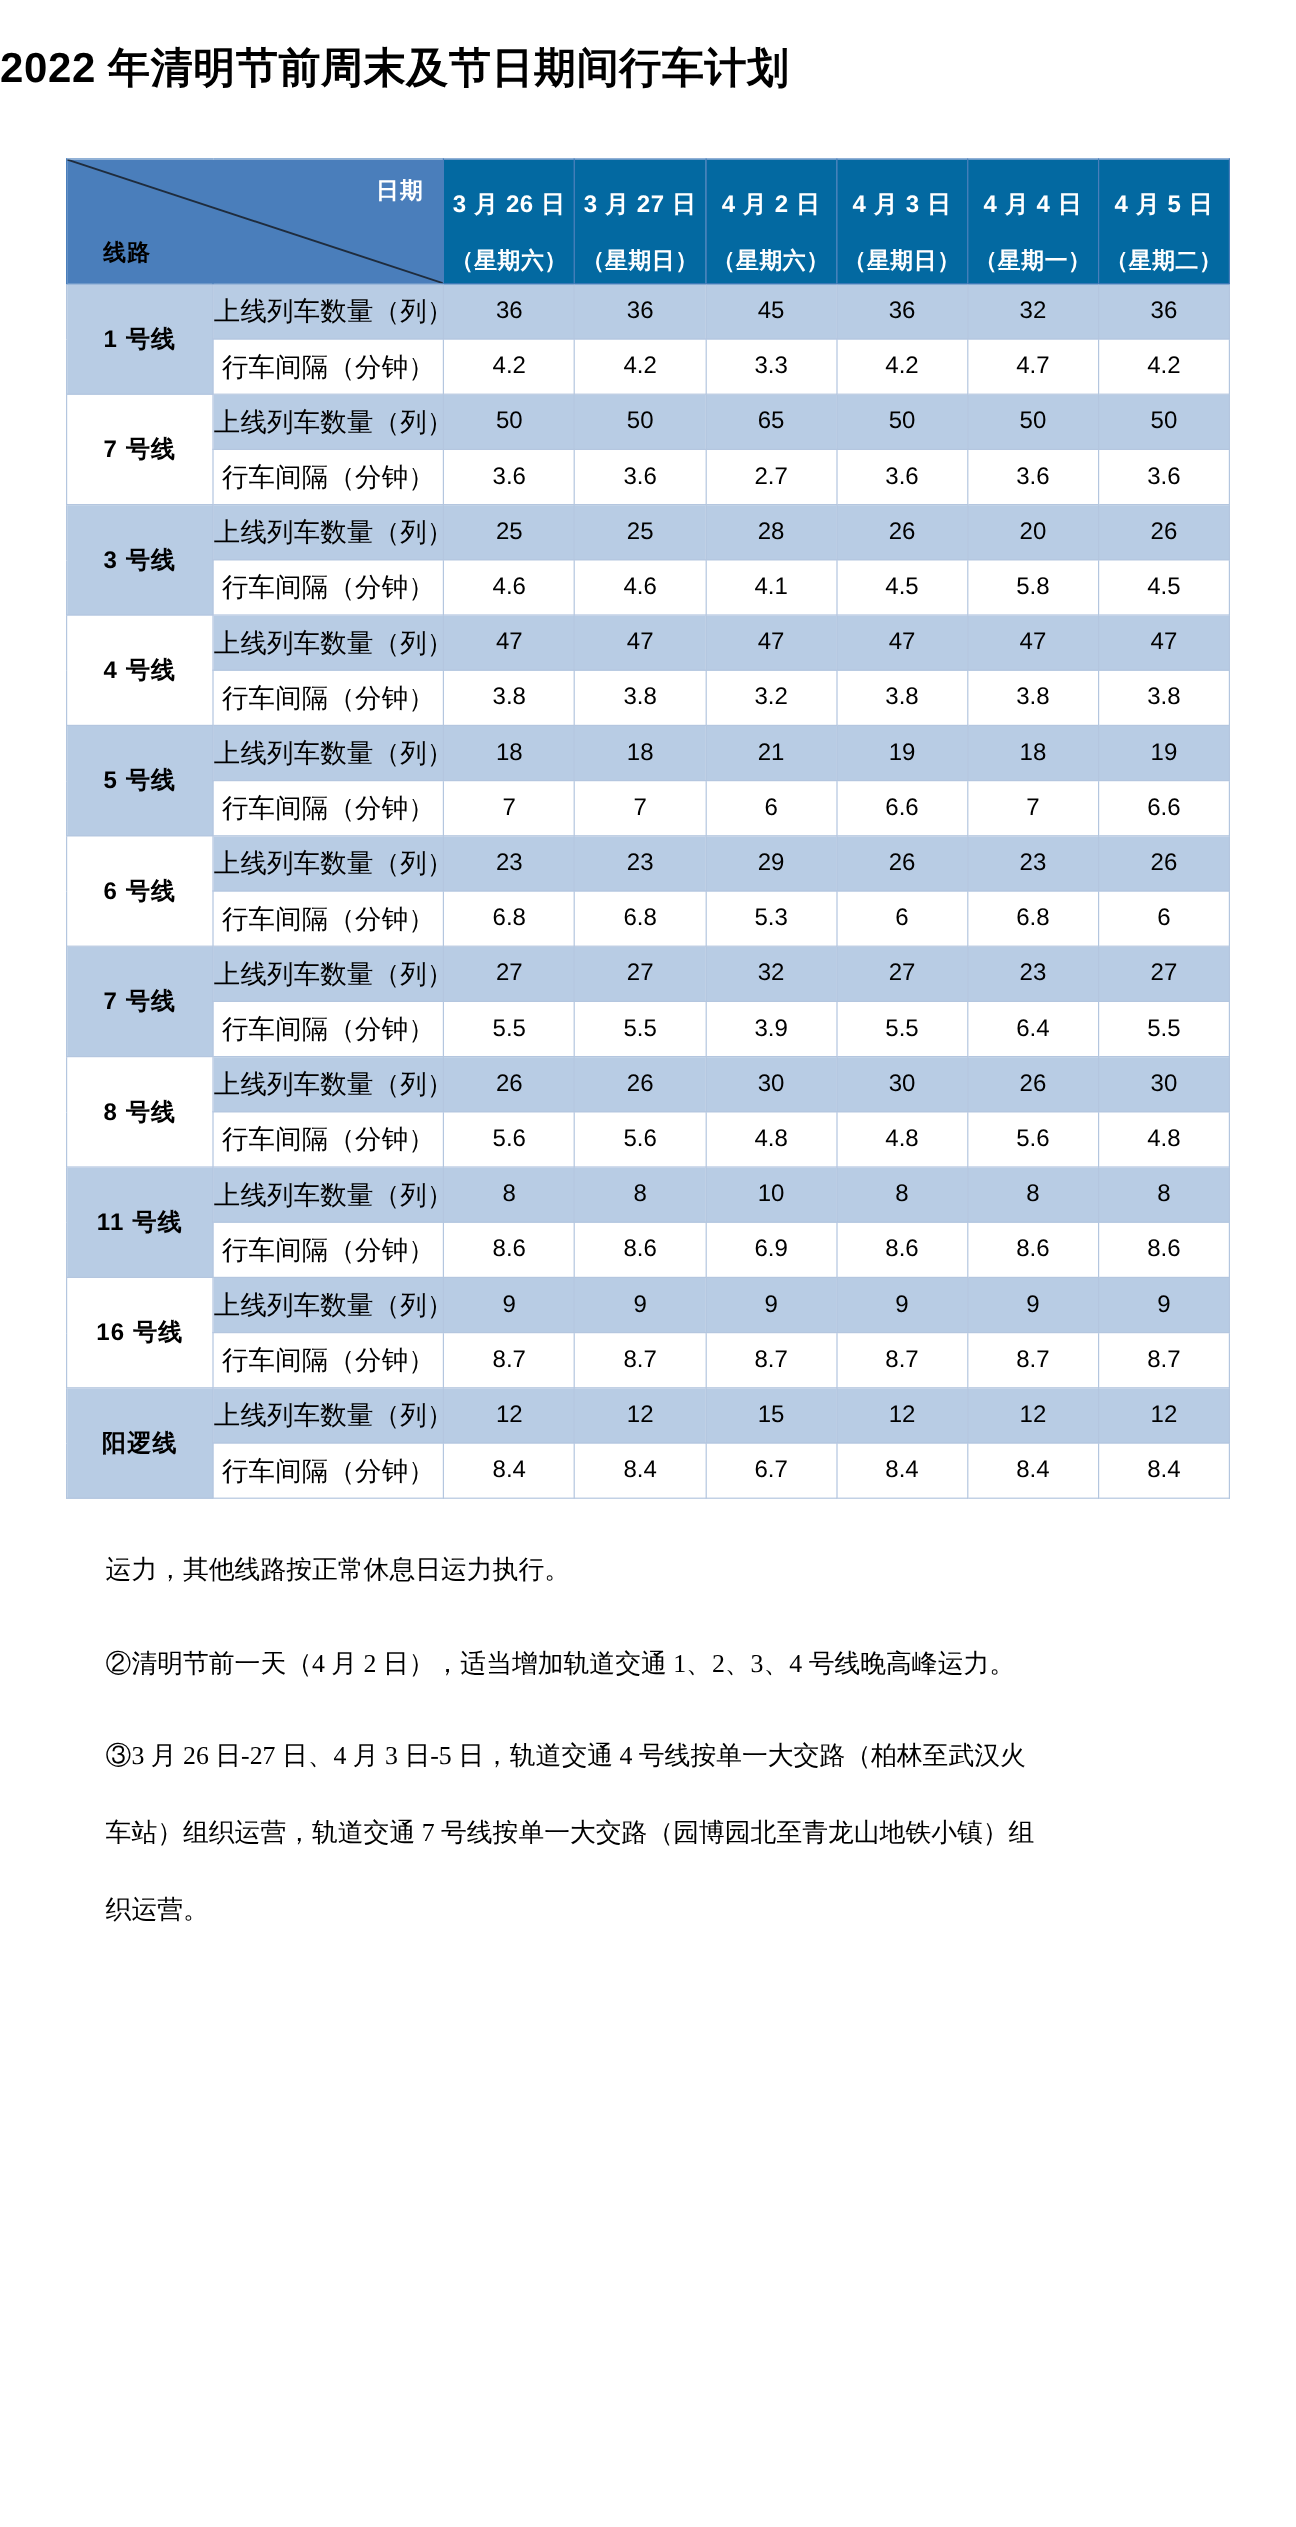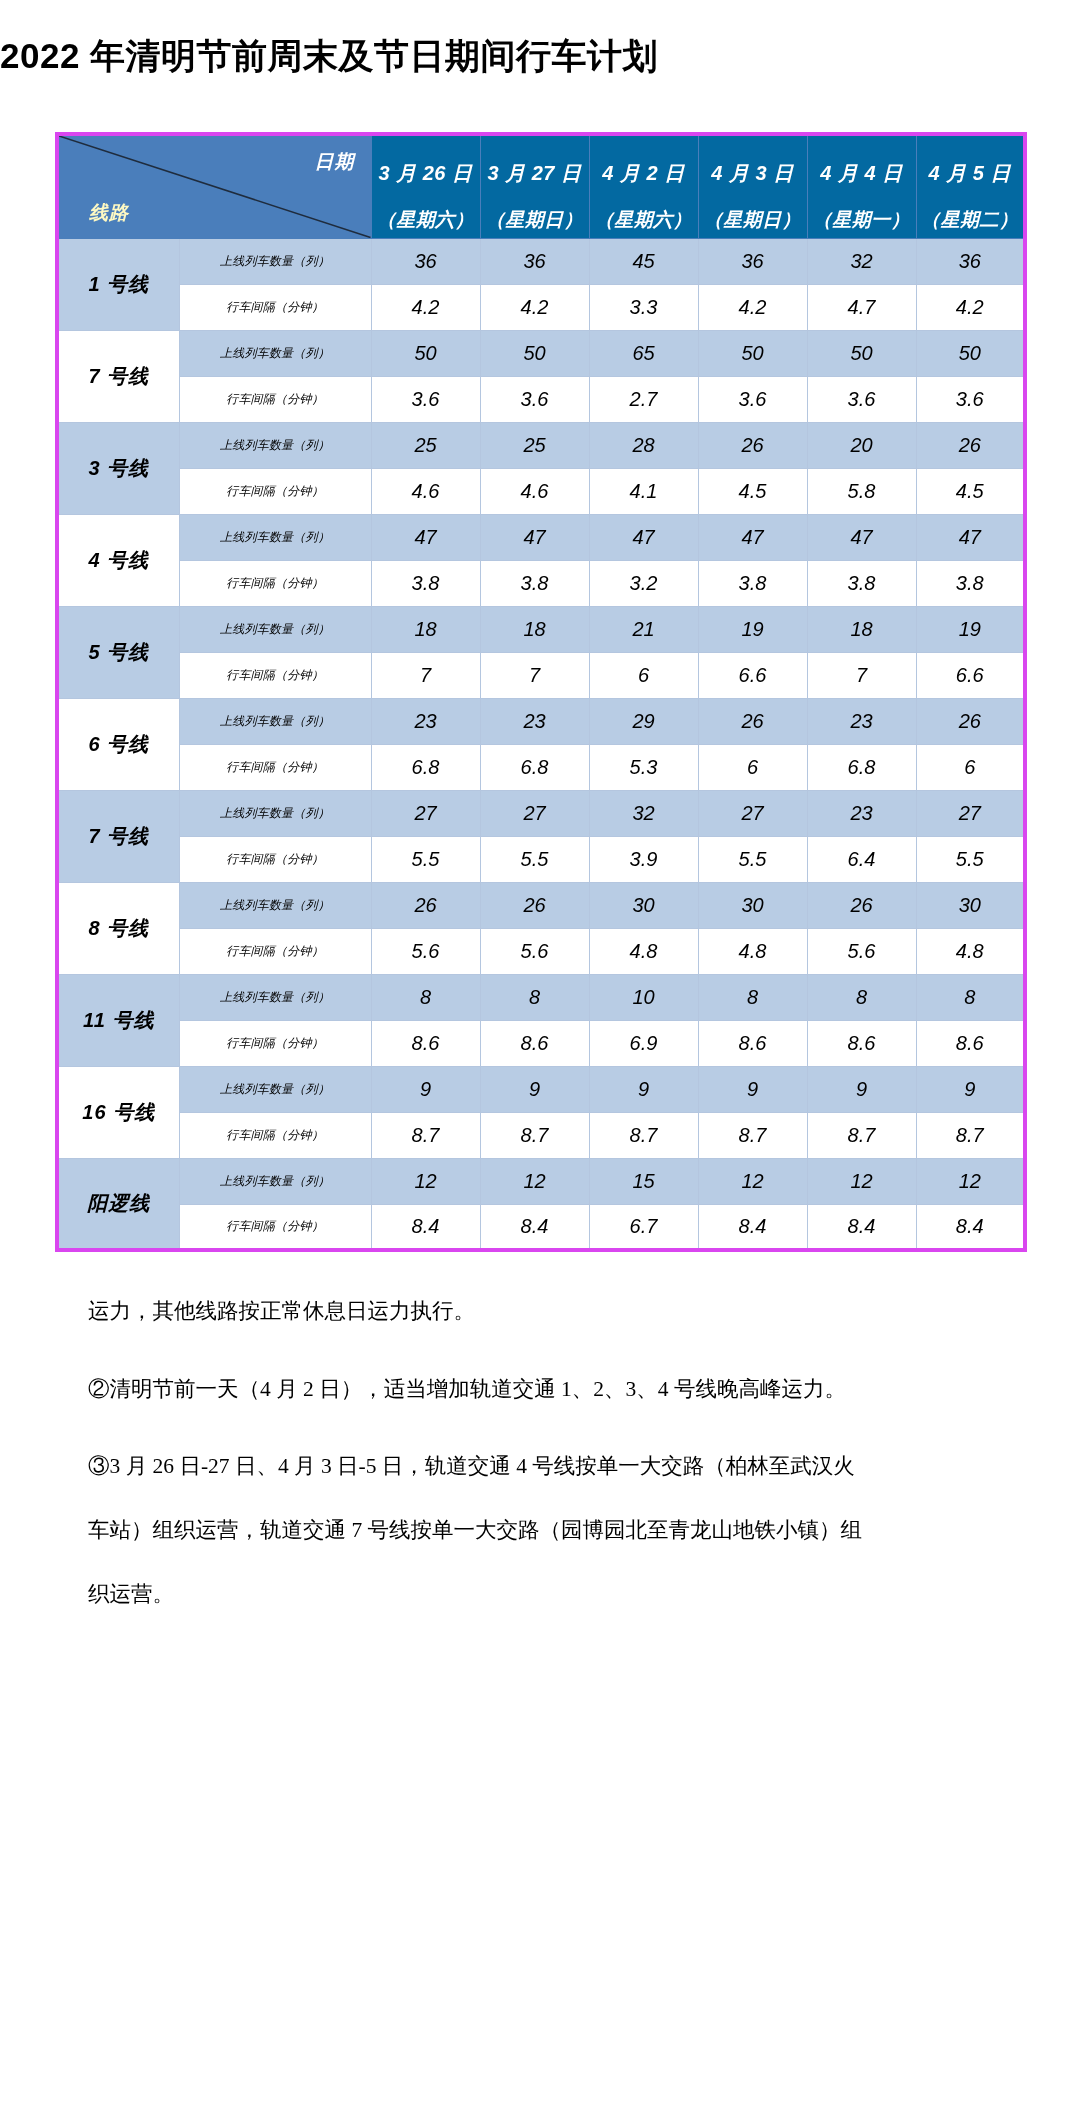--- a/index.html
+++ b/index.html
@@ -33,22 +33,21 @@
 
   
   .table-wrap {
     margin: 52px 55px 0 55px;
     width: 970px;
   }
   table.sched {
     border-collapse: collapse;
     width: 100%;
     table-layout: fixed;
-    border: 4px solid #d946ef;
-    font-style: italic;
+    border: 1px solid #d946ef;
   }
   table.sched td, table.sched th {
     border: 1px solid #b4c6df;
     padding: 0;
     text-align: center;
     vertical-align: middle;
   }
 
   
   thead th {
@@ -78,21 +77,21 @@
     font-weight: bold;
     color: #fff;
     letter-spacing: 1px;
   }
   .corner .lbl-line {
     position: absolute;
     left: 30px;
     bottom: 12px;
     font-size: 19px;
     font-weight: bold;
-    color: #fef9c3;
+    color: #000000;
     letter-spacing: 1px;
   }
   .dcol {
     height: 104px;
     background: #0369a1;
     color: #fff;
     line-height: 1.0;
   }
   .dcol .d1 {
     display: block;
@@ -110,21 +109,21 @@
   }
 
   
   td.linename {
     font-size: 20px;
     font-weight: bold;
     color: #000;
     letter-spacing: 1px;
   }
   td.metric {
-    font-size: 12px;
+    font-size: 22px;
     color: #000;
     text-align: left;
     padding-left: 14px;
     letter-spacing: 0.2px;
     white-space: nowrap;
   }
   td.val {
     font-size: 20px;
     color: #000;
   }

